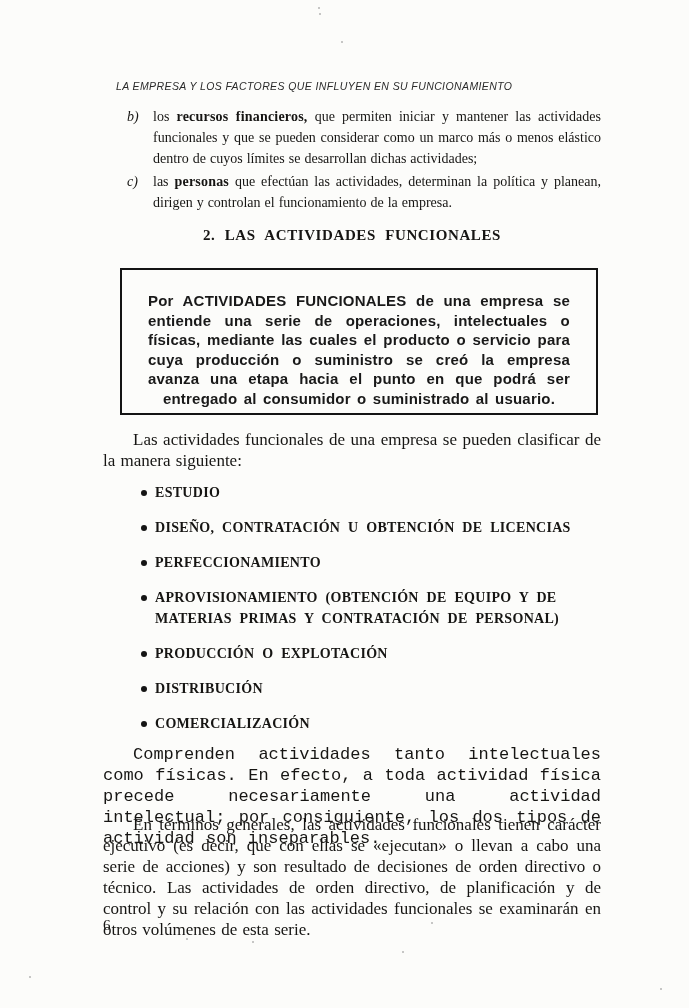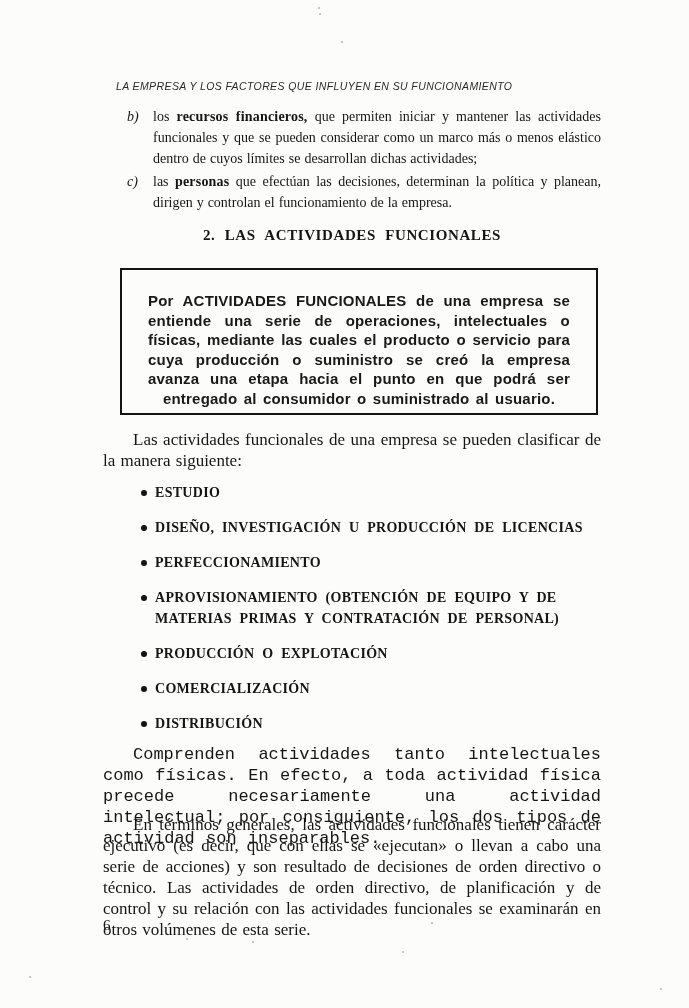--- a/index.html
+++ b/index.html
@@ -104,59 +104,59 @@
 
   <div class="running-header">LA EMPRESA Y LOS FACTORES QUE INFLUYEN EN SU FUNCIONAMIENTO</div>
 
   <div class="intro-item" id="item-b">
     <span class="marker">b)</span>
     <p class="itext"><span>los </span><b>recursos financieros,</b><span> que permiten iniciar y mantener las actividades funcionales y que se pueden considerar como un marco más o menos elástico dentro de cuyos límites se desarrollan dichas actividades;</span></p>
   </div>
 
   <div class="intro-item" id="item-c">
     <span class="marker">c)</span>
-    <p class="itext"><span>las </span><b>personas</b><span> que efectúan las decisiones, determinan la política y planean, dirigen y controlan el funcionamiento de la empresa.</span></p>
+    <p class="itext"><span>las </span><b>personas</b><span> que efectúan las actividades, determinan la política y planean, dirigen y controlan el funcionamiento de la empresa.</span></p>
   </div>
 
   <h2 class="section-heading">2. LAS ACTIVIDADES FUNCIONALES</h2>
 
   <div class="def-box">
     <p><span>Por </span><span>ACTIVIDADES FUNCIONALES</span><span> de una empresa se entiende una serie de operaciones, intelectuales o físicas, mediante las cuales el producto o servicio para cuya producción o suministro se creó la empresa avanza una etapa hacia el punto en que podrá ser entregado al consumidor o suministrado al usuario.</span></p>
   </div>
 
   <p class="para" id="para-intro">Las actividades funcionales de una empresa se pueden clasificar de la manera siguiente:</p>
 
   <ul class="bullets">
     <li>
         <span class="dot"></span>
         <span class="blabel">ESTUDIO</span>
       </li>
     <li>
         <span class="dot"></span>
-        <span class="blabel">DISEÑO, INVESTIGACIÓN U PRODUCCIÓN DE LICENCIAS</span>
+        <span class="blabel">DISEÑO, CONTRATACIÓN U OBTENCIÓN DE LICENCIAS</span>
       </li>
     <li>
         <span class="dot"></span>
         <span class="blabel">PERFECCIONAMIENTO</span>
       </li>
     <li>
         <span class="dot"></span>
         <span class="blabel">APROVISIONAMIENTO (OBTENCIÓN DE EQUIPO Y DE MATERIAS PRIMAS Y CONTRATACIÓN DE PERSONAL)</span>
       </li>
     <li>
         <span class="dot"></span>
         <span class="blabel">PRODUCCIÓN O EXPLOTACIÓN</span>
       </li>
     <li>
         <span class="dot"></span>
-        <span class="blabel">COMERCIALIZACIÓN</span>
+        <span class="blabel">DISTRIBUCIÓN</span>
       </li>
     <li>
         <span class="dot"></span>
-        <span class="blabel">DISTRIBUCIÓN</span>
+        <span class="blabel">COMERCIALIZACIÓN</span>
       </li>
   </ul>
 
   <p class="para" id="para-comprenden">Comprenden actividades tanto intelectuales como físicas. En efecto, a toda actividad física precede necesariamente una actividad intelectual; por consiguiente, los dos tipos de actividad son inseparables.</p>
 
   <p class="para" id="para-terminos">En términos generales, las actividades funcionales tienen carácter ejecutivo (es decir, que con ellas se «ejecutan» o llevan a cabo una serie de acciones) y son resultado de decisiones de orden directivo o técnico. Las actividades de orden directivo, de planificación y de control y su relación con las actividades funcionales se examinarán en otros volúmenes de esta serie.</p>
 
   <div class="page-number">6</div>
 
   <div>

